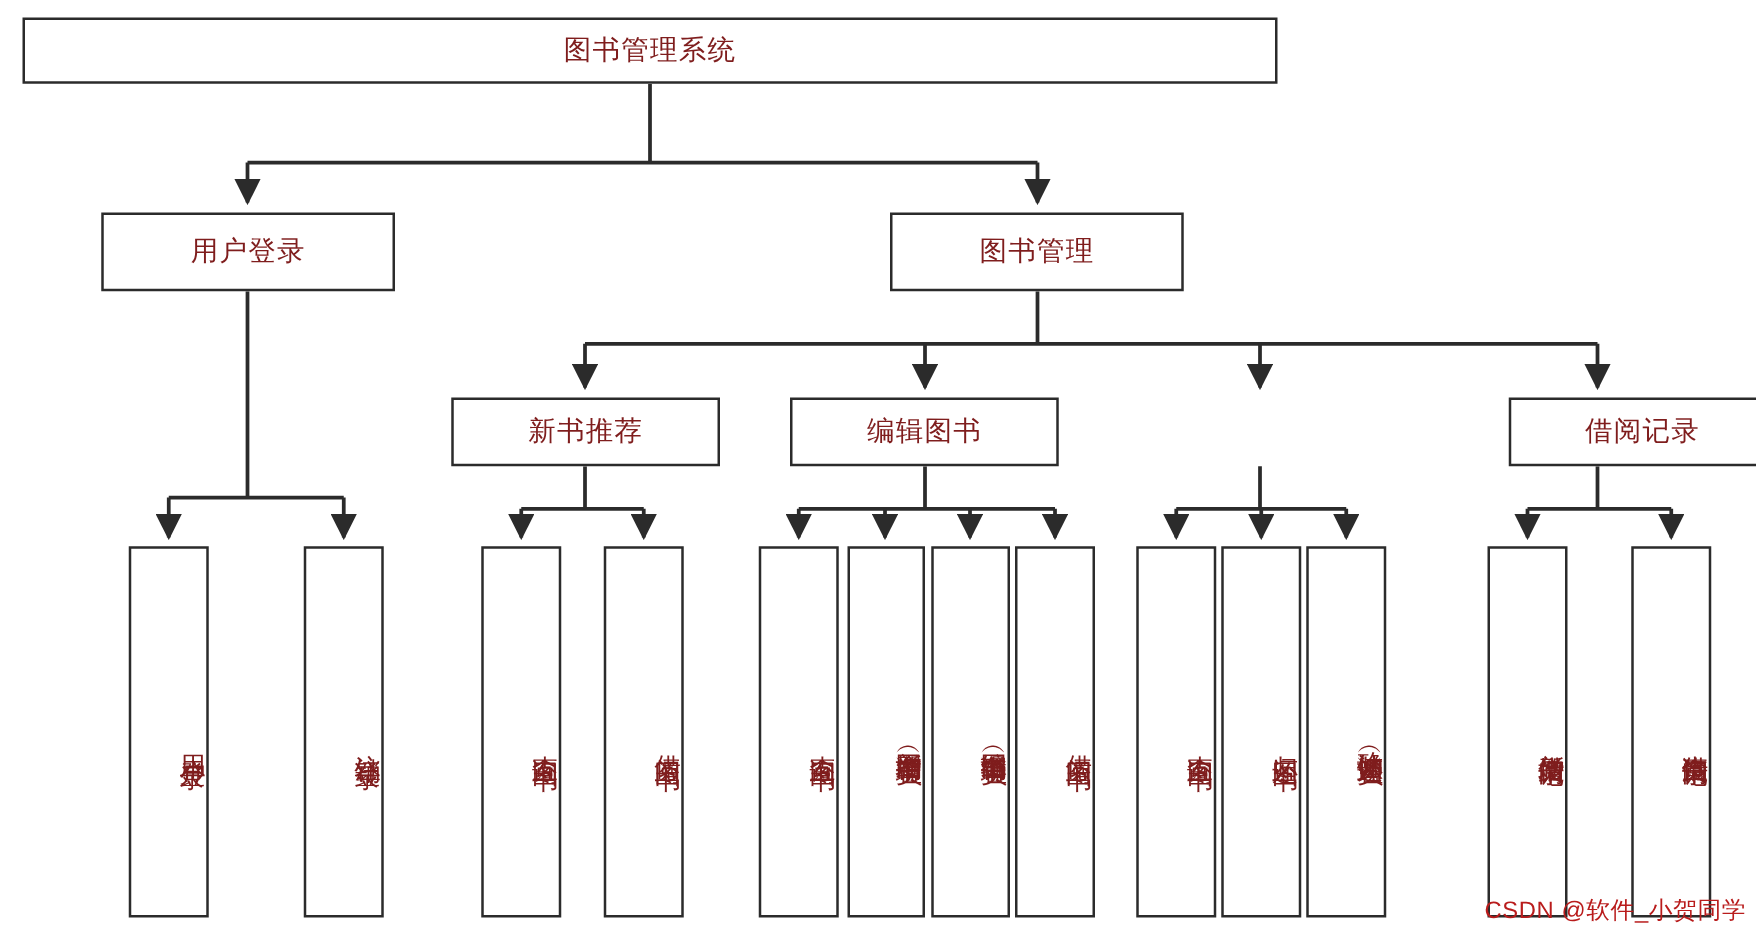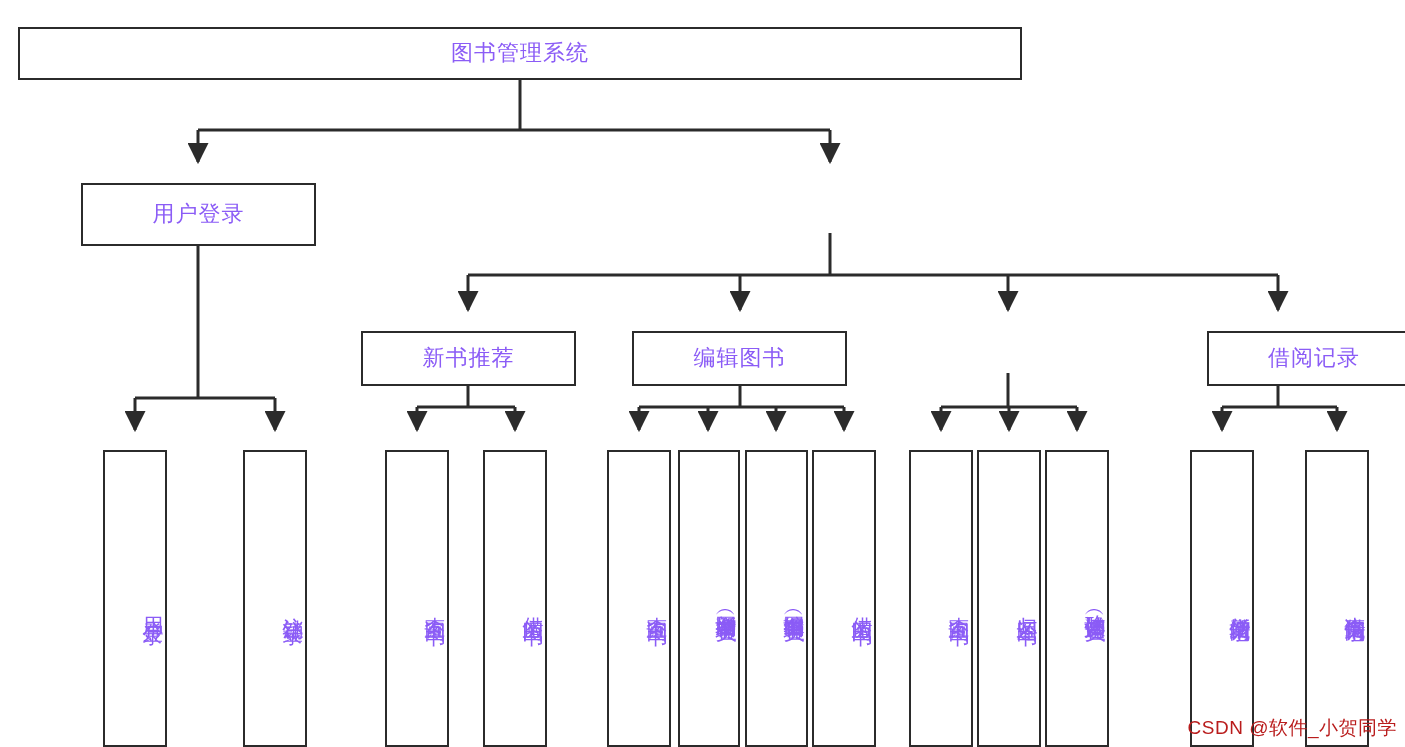--- a/index.html
+++ b/index.html
@@ -27,23 +27,22 @@
     pointer-events: none;
   }
   .node {
     position: absolute;
     box-sizing: border-box;
     border: 2px solid #2b2b2b;
     background: #ffffff;
     display: flex;
     align-items: center;
     justify-content: center;
-    color: #8b5cf6;
+    color: #7f1d1d;
     z-index: 2;
-    margin-top: 13px;
   }
   .node.horiz {
     font-size: 22px;
     letter-spacing: 1px;
     line-height: 1.2;
     text-align: center;
   }
   .node.root {
     font-size: 22px;
   }
@@ -124,20 +123,21 @@
       <path d="M 1278 373 L 1278 407"></path>
       <path d="M 1222 407 L 1337 407"></path>
       <path d="M 1222 407 L 1222 430" marker-end="url(#arrow)"></path>
       <path d="M 1337 407 L 1337 430" marker-end="url(#arrow)"></path>
     </g>
   </svg>
 
   <div class="node horiz root" style="left:18px; top:14px; width:1004px; height:53px;">图书管理系统</div>
 
   <div class="node horiz" style="left:81px; top:170px; width:235px; height:63px;">用户登录</div>
+  <div class="node horiz" style="left:712px; top:170px; width:235px; height:63px;">图书管理</div>
 
   <div class="node horiz" style="left:361px; top:318px; width:215px; height:55px;">新书推荐</div>
   <div class="node horiz" style="left:632px; top:318px; width:215px; height:55px;">编辑图书</div>
   <div class="node horiz" style="left:1207px; top:318px; width:214px; height:55px;">借阅记录</div>
 
   <div class="node vert" style="left:103px; top:437px; width:64px; height:297px;">用户登录</div>
   <div class="node vert" style="left:243px; top:437px; width:64px; height:297px;">注销登录</div>
 
   <div class="node vert" style="left:385px; top:437px; width:64px; height:297px;">查询图书</div>
   <div class="node vert" style="left:483px; top:437px; width:64px; height:297px;">借阅图书</div>

